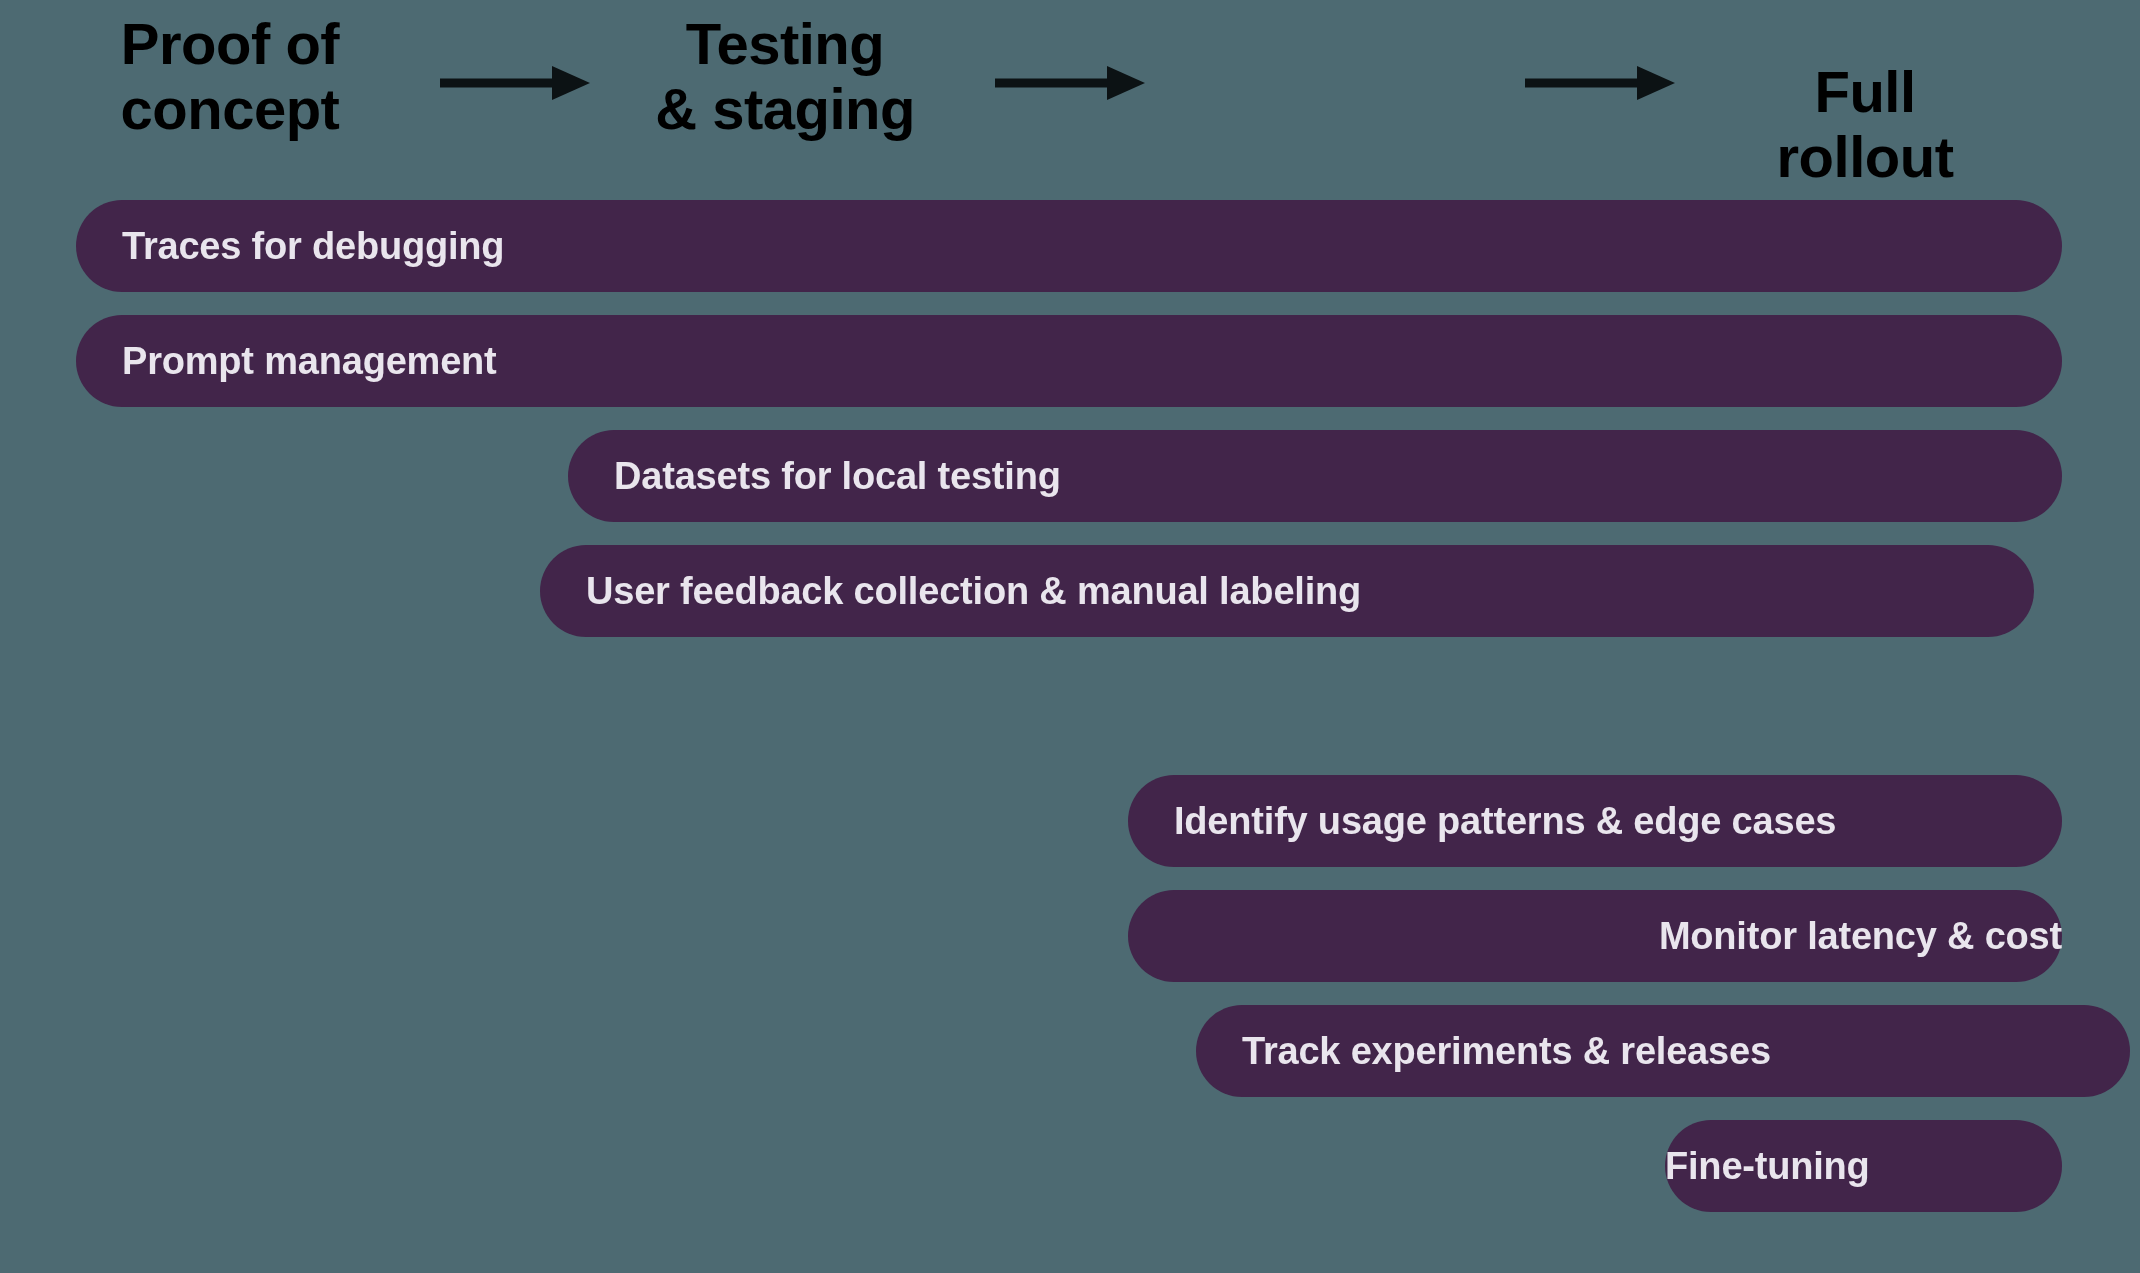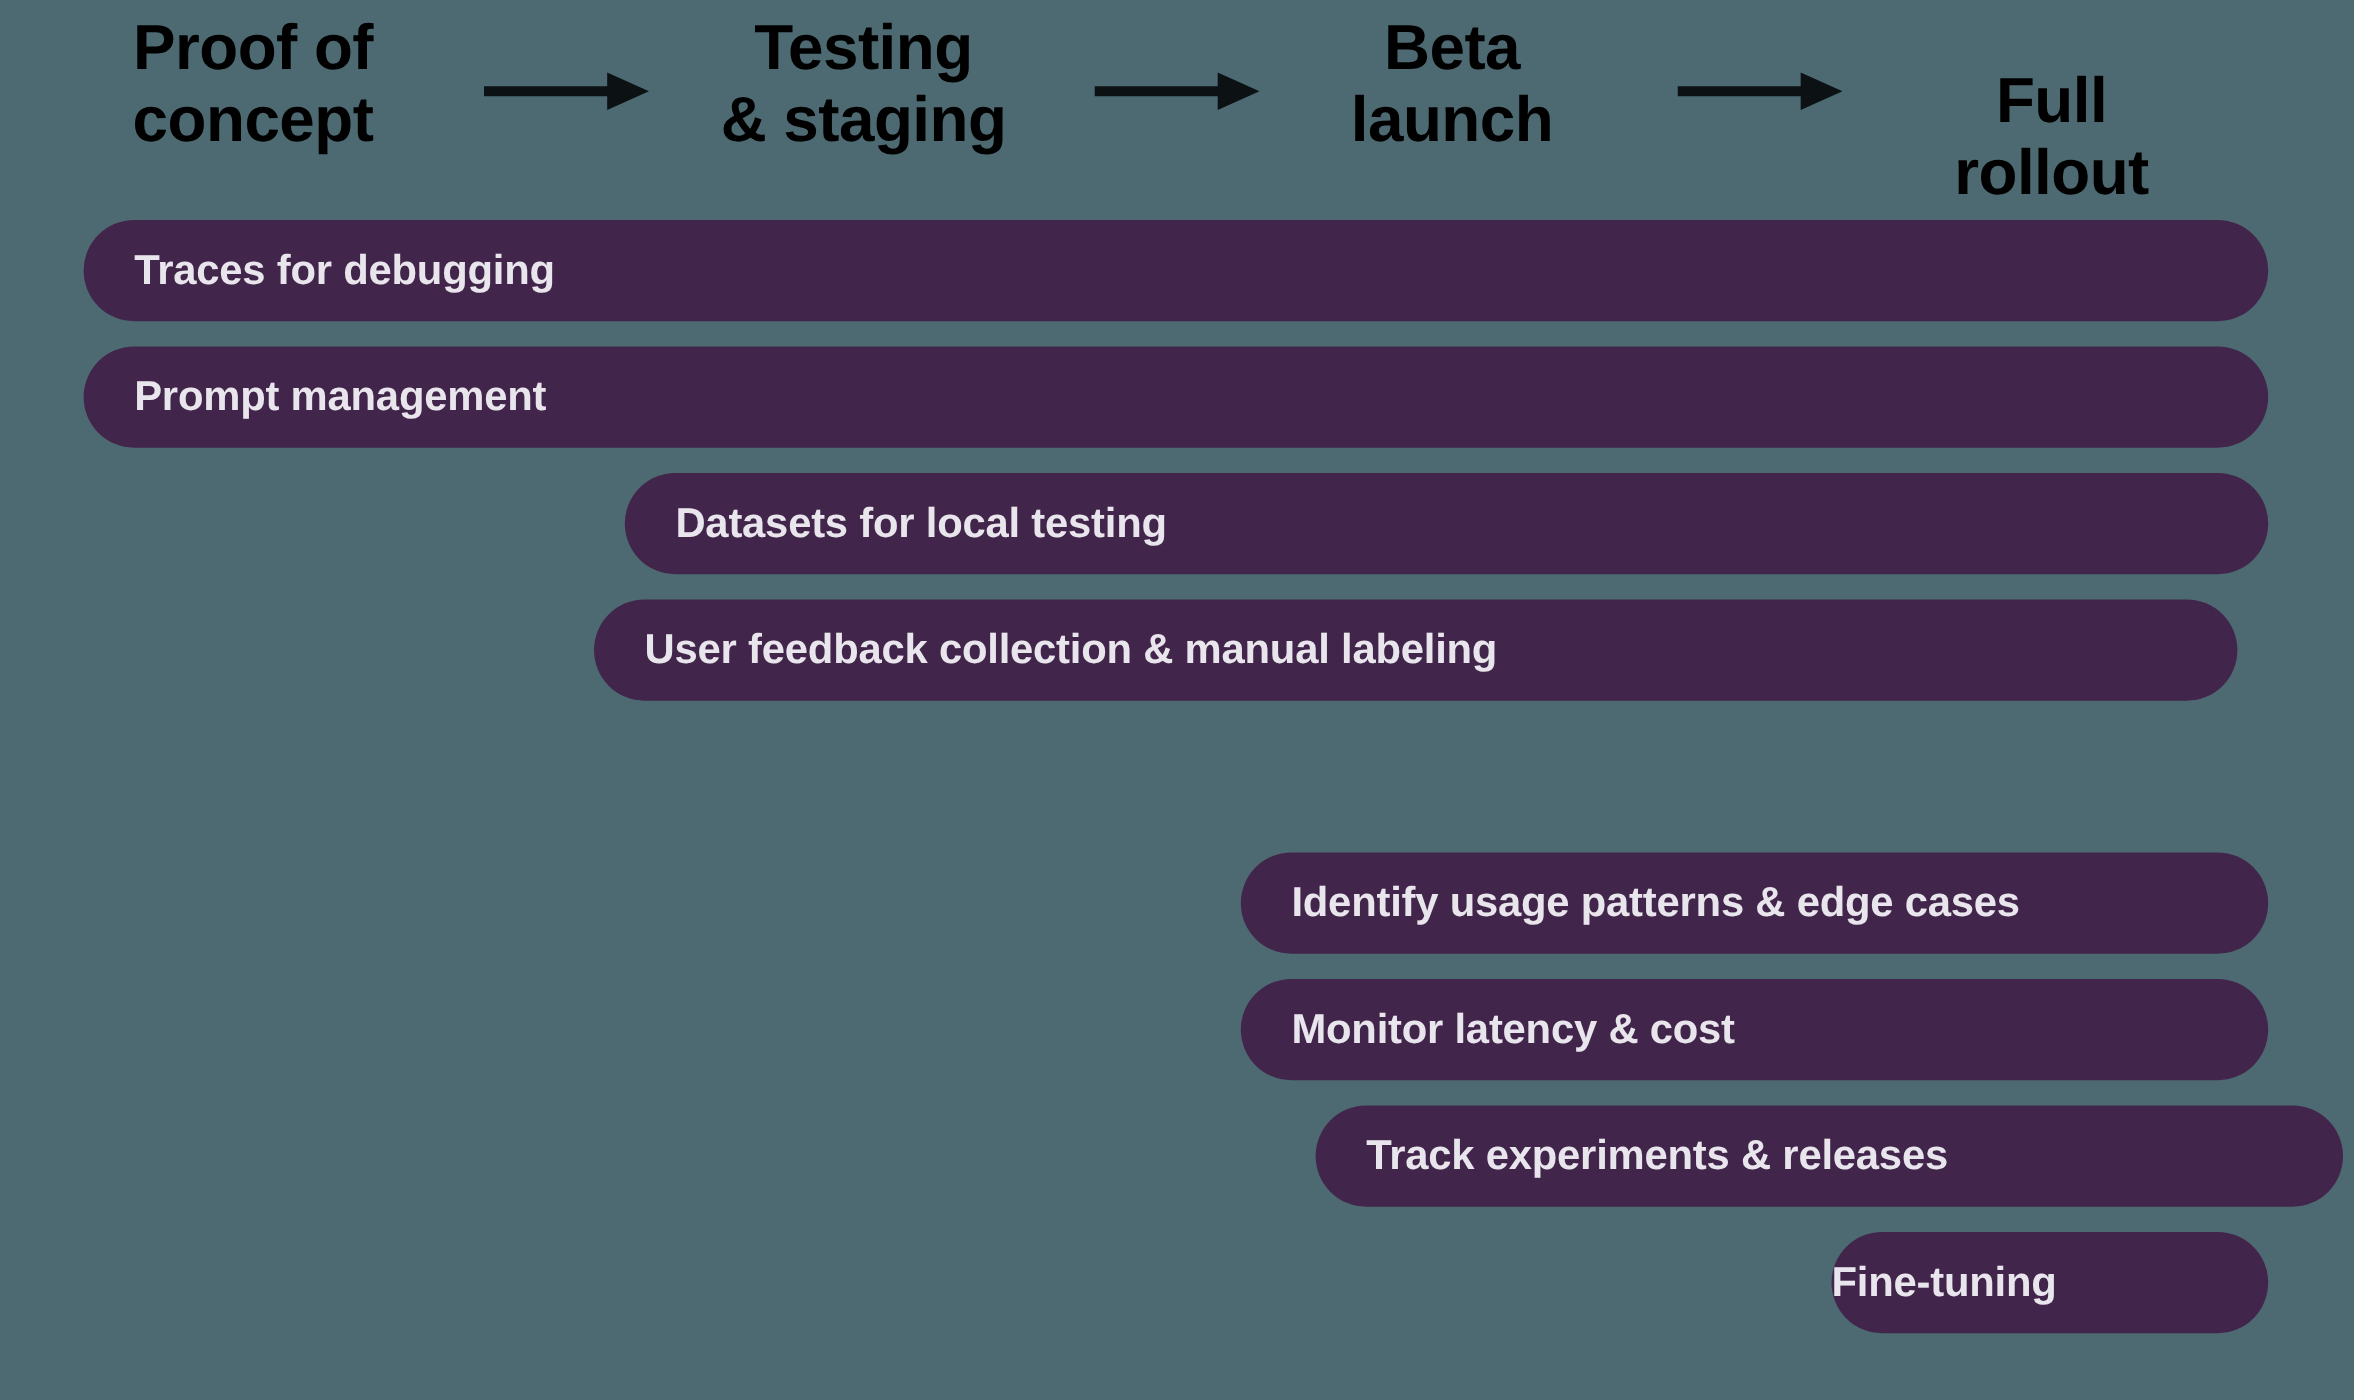--- a/index.html
+++ b/index.html
@@ -85,22 +85,20 @@
   <div class="stage-header" style="left:615px; width:340px;">Testing
 &amp; staging</div>
 
   <div class="stage-arrow" style="left:995px; width:150px;">
     <svg width="150" height="46" viewBox="0 0 150 46" aria-hidden="true">
       <line x1="0" y1="23" x2="118" y2="23" stroke="#0c1214" stroke-width="9"></line>
       <polygon points="112,6 150,23 112,40" fill="#0c1214"></polygon>
     </svg>
   </div>
 
-  <div class="stage-header" style="left:1150px; width:340px;">Beta
-launch</div>
 
   <div class="stage-arrow" style="left:1525px; width:150px;">
     <svg width="150" height="46" viewBox="0 0 150 46" aria-hidden="true">
       <line x1="0" y1="23" x2="118" y2="23" stroke="#0c1214" stroke-width="9"></line>
       <polygon points="112,6 150,23 112,40" fill="#0c1214"></polygon>
     </svg>
   </div>
 
   <div class="stage-header" style="left:1695px; width:340px;margin-top:48px;">Full
 rollout</div>
@@ -119,21 +117,21 @@
 
   <div class="pill align-left" style="left:540px; top:545px; width:1494px;">
     <span class="pill-label">User feedback collection &amp; manual labeling</span>
   </div>
 
 
   <div class="pill align-left" style="left:1128px; top:775px; width:934px;">
     <span class="pill-label">Identify usage patterns &amp; edge cases</span>
   </div>
 
-  <div class="pill align-left" style="left:1128px; top:890px; width:934px;">
+  <div class="pill align-left" style="left:1128px; top:890px; width:934px;justify-content:flex-end;">
     <span class="pill-label">Monitor latency &amp; cost</span>
   </div>
 
   <div class="pill align-left" style="left:1196px; top:1005px; width:934px;">
     <span class="pill-label">Track experiments &amp; releases</span>
   </div>
 
   <div class="pill align-right" style="left:1665px; top:1120px; width:397px;">
     <span class="pill-label">Fine-tuning</span>
   </div>

